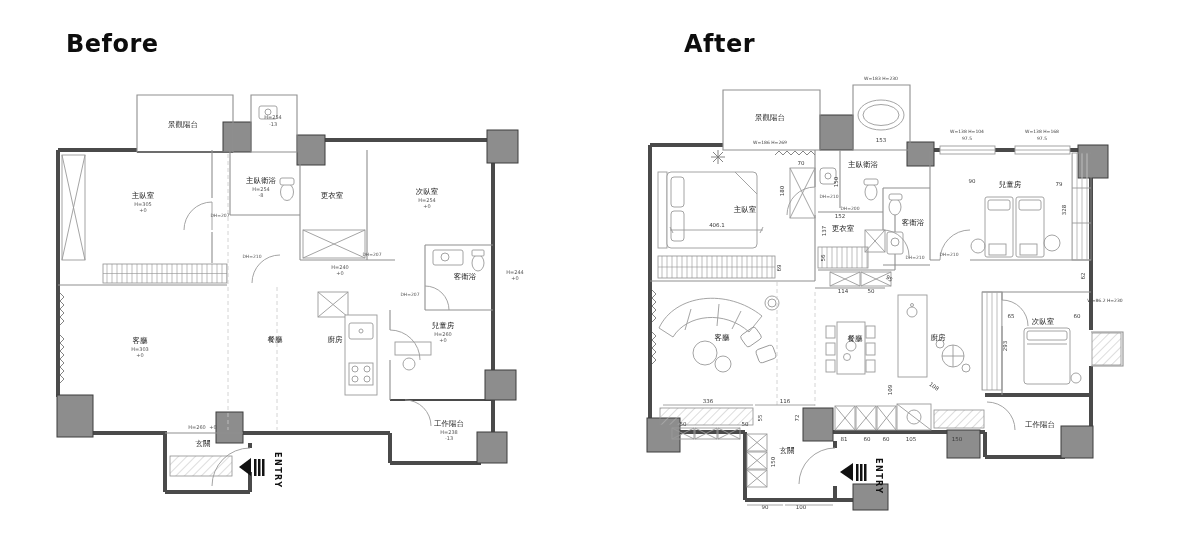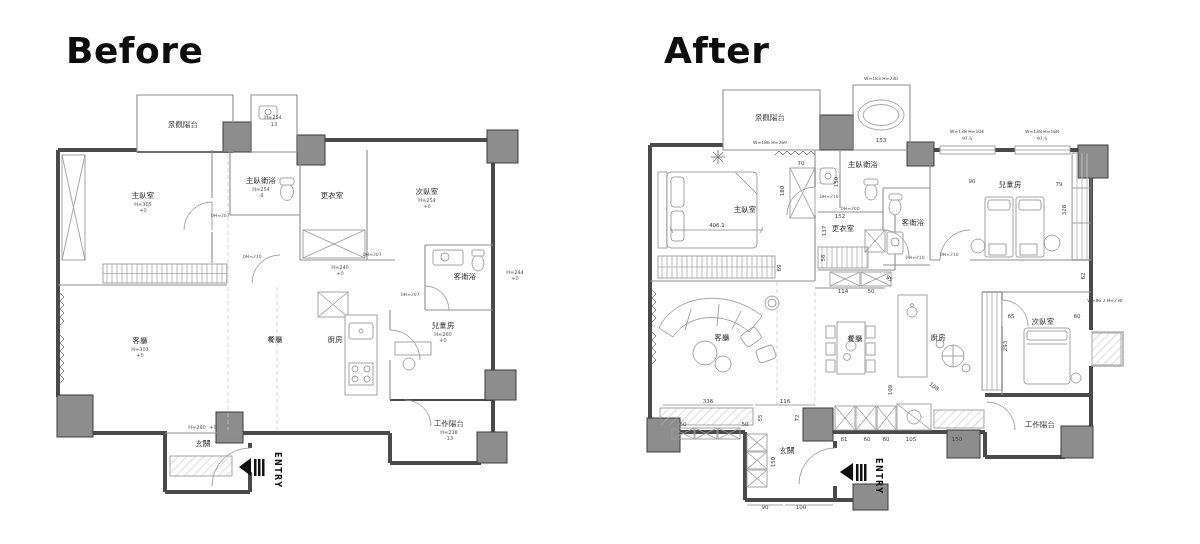--- a/index.html
+++ b/index.html
@@ -1,18 +1,18 @@
 <!DOCTYPE html>
 <html><head>
 <meta charset="utf-8">
 <style>
   html,body { margin:0; padding:0; }
   body { width:1200px; height:544px; background:#ffffff; position:relative; overflow:hidden;
          font-family:"DejaVu Sans", sans-serif; }
-  .title { position:absolute; font-size:36px; font-weight:600; color:#0d0d0d; letter-spacing:.5px; }
+  .title { position:absolute; font-size:24px; font-weight:600; color:#0d0d0d; letter-spacing:.5px; }
   svg { position:absolute; }
   svg text { font-family:"DejaVu Sans", sans-serif; fill:#1c1c1c; }
   .rm  { font-size:7.5px; text-anchor:middle; fill:#222; }
   .nt  { font-size:5px;   text-anchor:middle; fill:#555; }
   .dm  { font-size:5.5px; text-anchor:middle; fill:#3a3a3a; }
   .dr  { font-size:4.5px; text-anchor:middle; fill:#555; }
   .win { font-size:4.5px; text-anchor:middle; fill:#444; }
   .entry { font-size:8px; letter-spacing:1.5px; fill:#111; font-weight:600; }
   .col   { fill:#8d8d8d; stroke:#3c3c3c; stroke-width:1; }
   .wall  { stroke:#4a4a4a; stroke-width:4; fill:none; }
@@ -25,21 +25,21 @@
   .hzB { fill:url(#h2); stroke:#909090; stroke-width:.8; }
   .vzB { fill:url(#v2); stroke:#909090; stroke-width:.8; }
   .dash { stroke:#c9c9c9; stroke-width:.8; stroke-dasharray:4 3; fill:none; }
   .sq { stroke:#777; stroke-width:.9; fill:none; }
   .blk { fill:#111; }
 </style>
 </head>
 <body>
 
 <div class="title" style="left:66px;top:30px">Before</div>
-<div class="title" style="left:664px;top:30px">After</div>
+<div class="title" style="left:684px;top:30px">After</div>
 
 <svg viewBox="0 0 555 464" style="left:45px;top:80px;width:555px;height:464px">
   <defs>
     <pattern id="h1" width="6" height="6" patternUnits="userSpaceOnUse" patternTransform="rotate(45)">
       <line x1="0" y1="0" x2="0" y2="6" stroke="#bcbcbc" stroke-width="1"></line>
     </pattern>
     <pattern id="v1" width="5" height="5" patternUnits="userSpaceOnUse">
       <line x1="2" y1="0" x2="2" y2="5" stroke="#bdbdbd" stroke-width="1"></line>
     </pattern>
   </defs>

